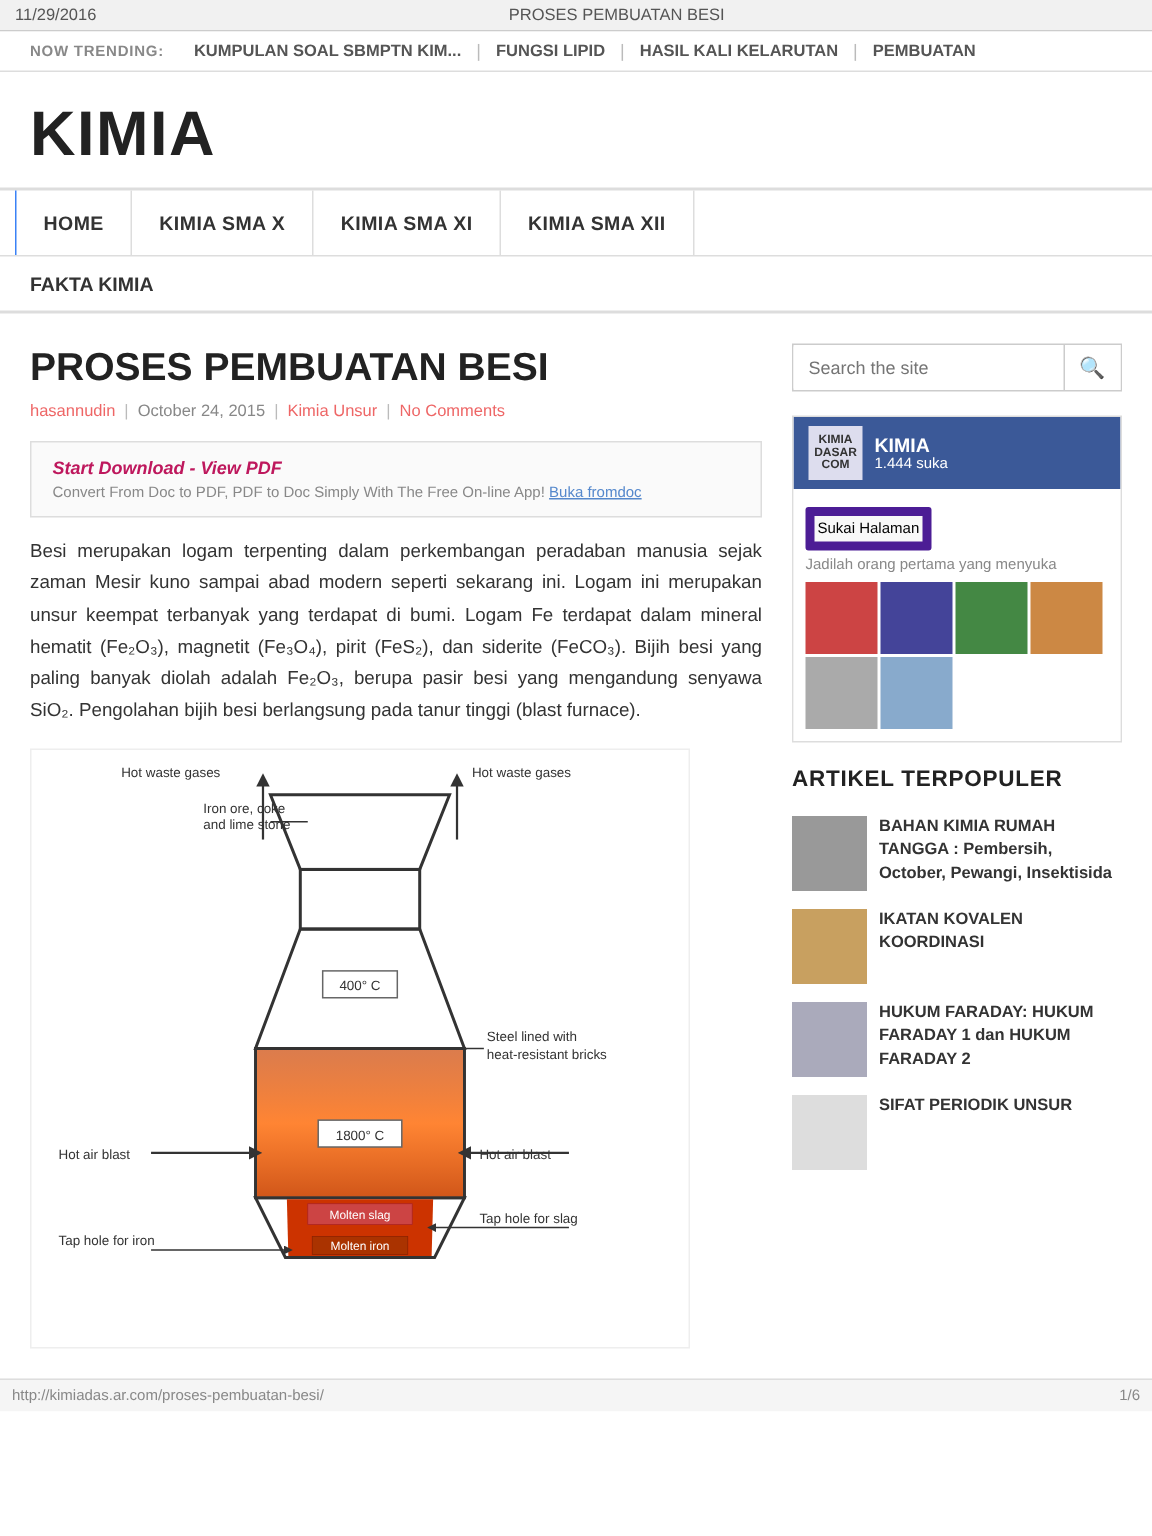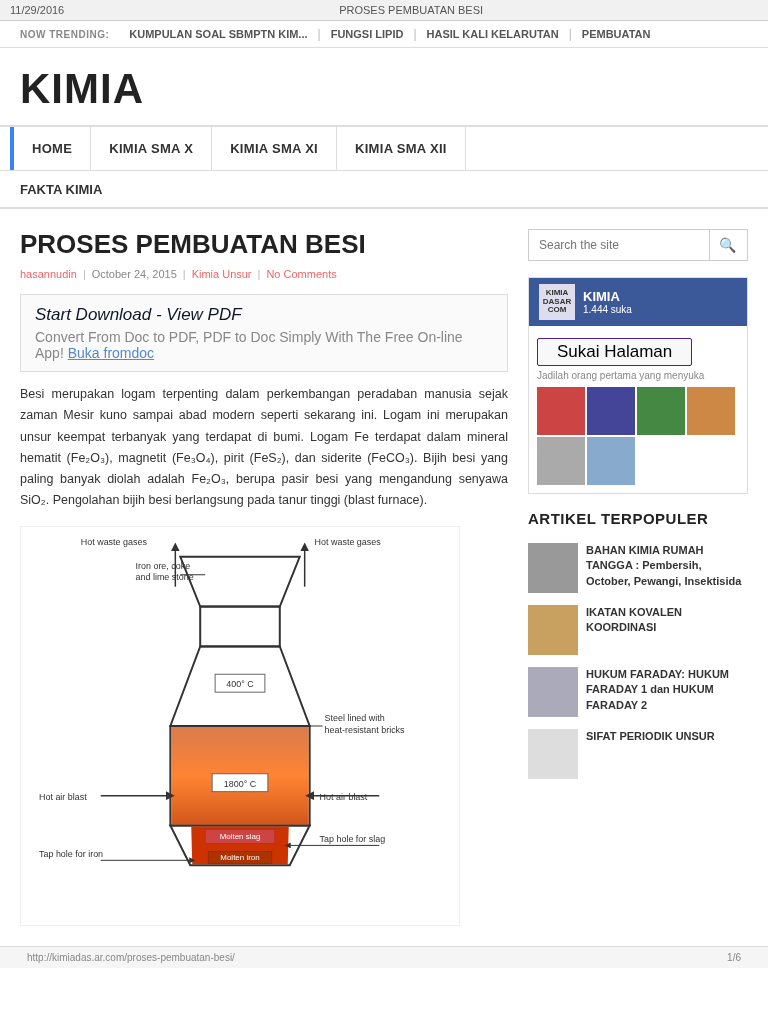--- a/index.html
+++ b/index.html
@@ -74,21 +74,21 @@
     .nav-item {
       padding: 14px 18px;
       font-size: 13px;
       font-weight: bold;
       color: #333;
       cursor: pointer;
       border-right: 1px solid #ddd;
       text-transform: uppercase;
       letter-spacing: 0.3px;
     }
-    .nav-item:first-child { border-left: 4px solid #3b82f6; }
+    .nav-item:first-child { border-left: 1px solid #3b82f6; }
 
     
     .sub-nav {
       padding: 10px 20px;
       border-bottom: 2px solid #ddd;
     }
     .sub-nav-item {
       font-size: 13px;
       font-weight: bold;
       color: #333;
@@ -137,28 +137,28 @@
     .article-meta .sep { color: #bbb; }
 
     
     .download-box {
       border: 1px solid #ddd;
       padding: 10px 14px;
       margin-bottom: 12px;
       background: #fafafa;
     }
     .download-title {
-      font-size: 17px;
+      font-size: 12px;
       font-style: italic;
-      color: #0f172a;
-      font-weight: normal;
+      color: #be185d;
+      font-weight: bold;
       margin-bottom: 4px;
     }
     .download-subtitle {
-      font-size: 14px;
+      font-size: 10px;
       color: #888;
     }
     .download-subtitle a { color: #5588cc; text-decoration: underline; }
 
     
     .article-body {
       font-size: 12.5px;
       line-height: 1.7;
       color: #333;
       text-align: justify;
@@ -240,25 +240,25 @@
     .fb-page-name { font-size: 13px; font-weight: bold; }
     .fb-page-sub { font-size: 10px; font-weight: normal; }
     .fb-body {
       padding: 8px;
       font-size: 11px;
       color: #555;
       background: #fff;
     }
     .fb-like-btn {
       display: inline-block;
-      border: 1px solid #4c1d95;
+      border: 6px solid #4c1d95;
       background: #f8f8f8;
       border-radius: 2px;
-      padding: 3px 19px;
-      font-size: 17px;
+      padding: 3px 2px;
+      font-size: 10px;
       cursor: pointer;
       margin-top: 4px;
     }
     .fb-images {
       display: flex;
       flex-wrap: wrap;
       gap: 2px;
       margin-top: 6px;
     }
     .fb-img-thumb {
@@ -306,21 +306,21 @@
       font-size: 11px;
       color: #333;
       line-height: 1.4;
       font-weight: bold;
     }
 
     
     .footer-bar {
       background: #f5f5f5;
       border-top: 1px solid #ddd;
-      padding: 5px 27px;
+      padding: 5px 8px;
       font-size: 10px;
       color: #888;
       display: flex;
       justify-content: space-between;
     }
   </style>
 </head>
 <body>
 
 <div class="browser-bar">

